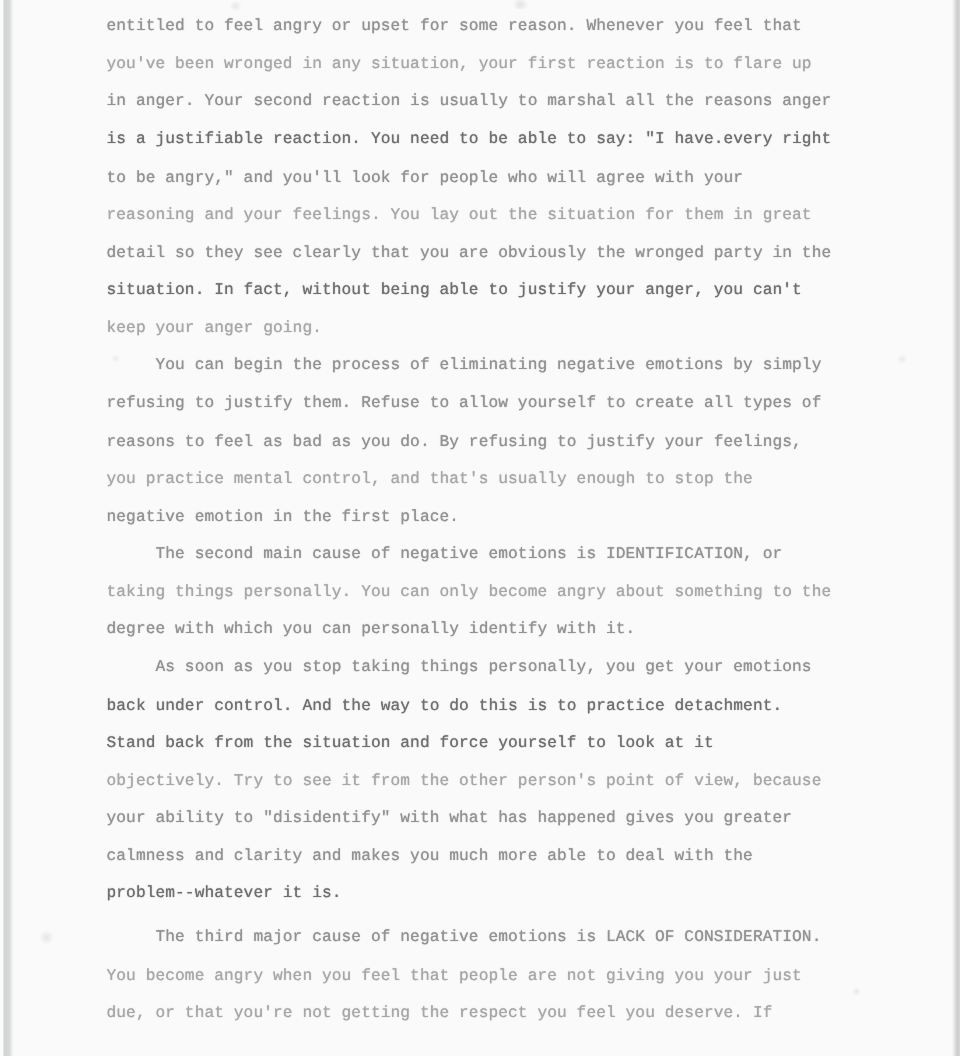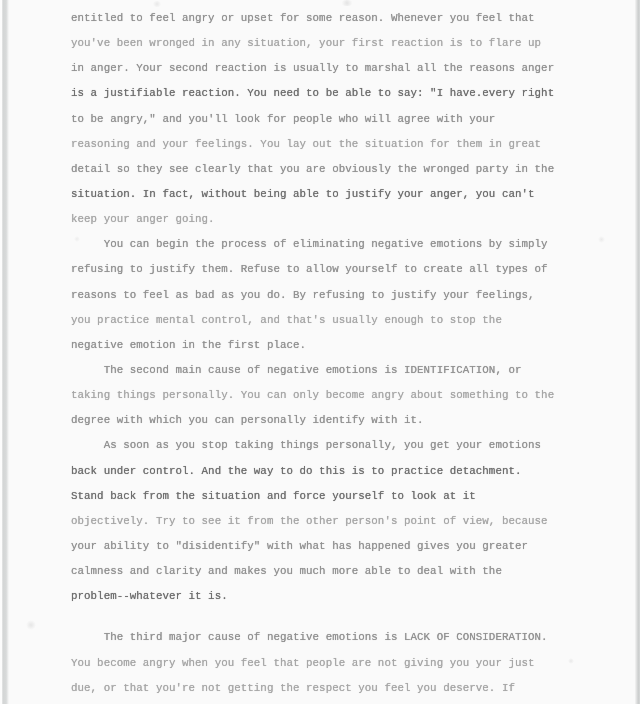--- a/index.html
+++ b/index.html
@@ -38,21 +38,21 @@
     line-height: 25.15px;
     letter-spacing: 0.05px;
     white-space: pre;
     filter: blur(0.22px);
   }
   .line {
     height: 25.15px;
     text-shadow: 0 0 0.7px currentColor;
   }
   .line.gap-before {
-    margin-top: 16px;
+    margin-top: 4px;
   }
   
   .speck {
     position: absolute;
     border-radius: 50%;
     background: radial-gradient(circle, rgba(120,120,120,0.35) 0%, rgba(120,120,120,0) 70%);
     pointer-events: none;
   }
   .speck.s1 { left: 340px; top: 0px;   width: 14px; height: 6px; opacity: .5; }
   .speck.s2 { left: 152px; top: 1px;   width: 10px; height: 6px; opacity: .4; }

